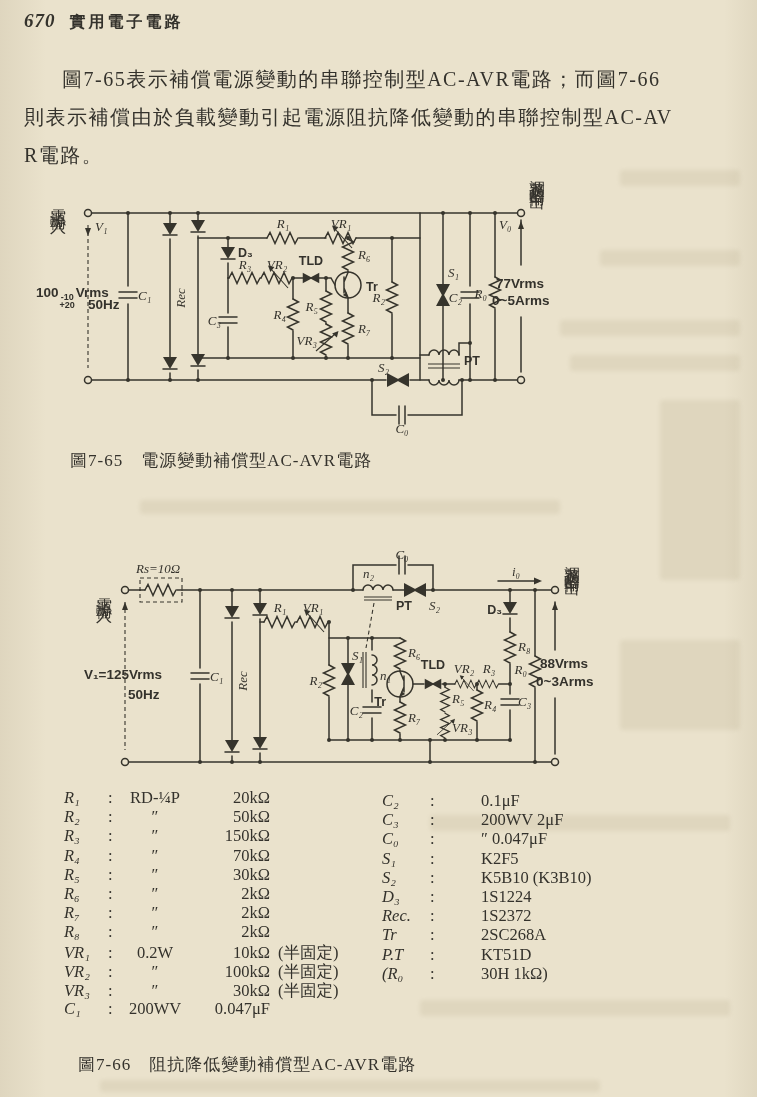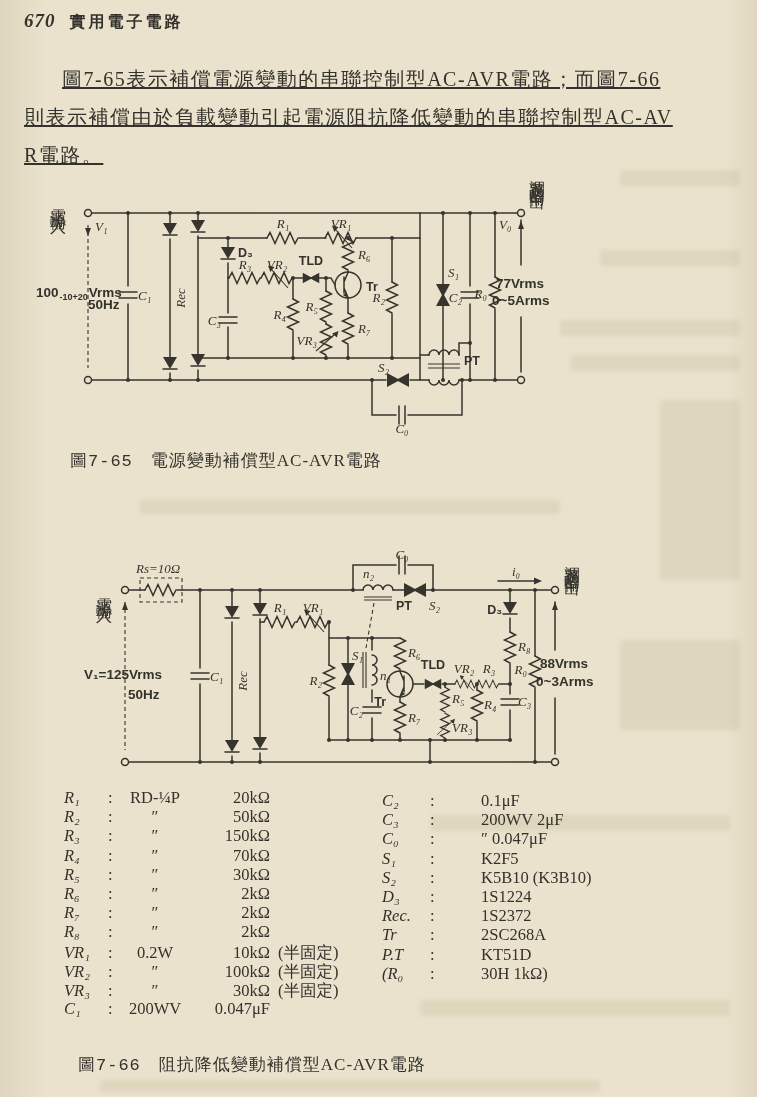--- a/index.html
+++ b/index.html
@@ -4,27 +4,27 @@
 <style>
   html,body{margin:0;padding:0;}
   .page{position:relative;width:757px;height:1097px;background:#eae2cc;overflow:hidden;
         font-family:"Liberation Serif","DejaVu Serif",serif;color:#34322c;padding-left:13px;}
   .page:before{content:"";position:absolute;inset:0;
         background:linear-gradient(90deg,rgba(120,105,70,.10),rgba(0,0,0,0) 6%,rgba(0,0,0,0) 94%,rgba(120,105,70,.12));}
   .abs{position:absolute;}
   .header{top:10px;left:24px;display:flex;align-items:baseline;gap:14px;}
   .pageno{font:italic 700 19px "Liberation Serif",serif;letter-spacing:1px;}
   .booktitle{font:700 16px "Liberation Serif",serif;letter-spacing:3px;}
-  .intro{top:60px;left:24px;width:715px;font-size:20px;line-height:38px;letter-spacing:1.5px;text-decoration:underline;}
+  .intro{top:60px;left:24px;width:715px;font-size:20px;line-height:38px;letter-spacing:1.5px;}
   .intro .l1{text-indent:38px;}
   .caption{font-size:17px;letter-spacing:1px;white-space:nowrap;}
-  .caption b{font-weight:400;margin-right:18px;font-family:Liberation Mono, monospace;}
+  .caption b{font-weight:400;margin-right:18px;}
   .vtext{writing-mode:vertical-rl;text-orientation:upright;font-size:16px;letter-spacing:3px;line-height:16px;}
   .specline{font:600 13.5px "Liberation Sans","DejaVu Sans",sans-serif;white-space:nowrap;}
-  .tolstack{display:inline-flex;flex-direction:row;vertical-align:-3px;margin:0 1px;align-items:center;}
+  .tolstack{display:inline-flex;flex-direction:column;vertical-align:-3px;margin:0 1px;align-items:center;}
   .tolstack i{font:600 9px "Liberation Sans",sans-serif;font-style:normal;line-height:8px;}
   
   .plist{font-size:16.5px;}
   .prow{display:flex;height:19.2px;align-items:baseline;white-space:nowrap;}
   .pn{width:44px;font-style:italic;}
   .pcl{width:12px;}
   .ps{width:70px;text-align:center;}
   .pv{width:80px;text-align:right;}
   .px{padding-left:8px;}
   .rrow .pn{width:48px;font-style:italic;}

